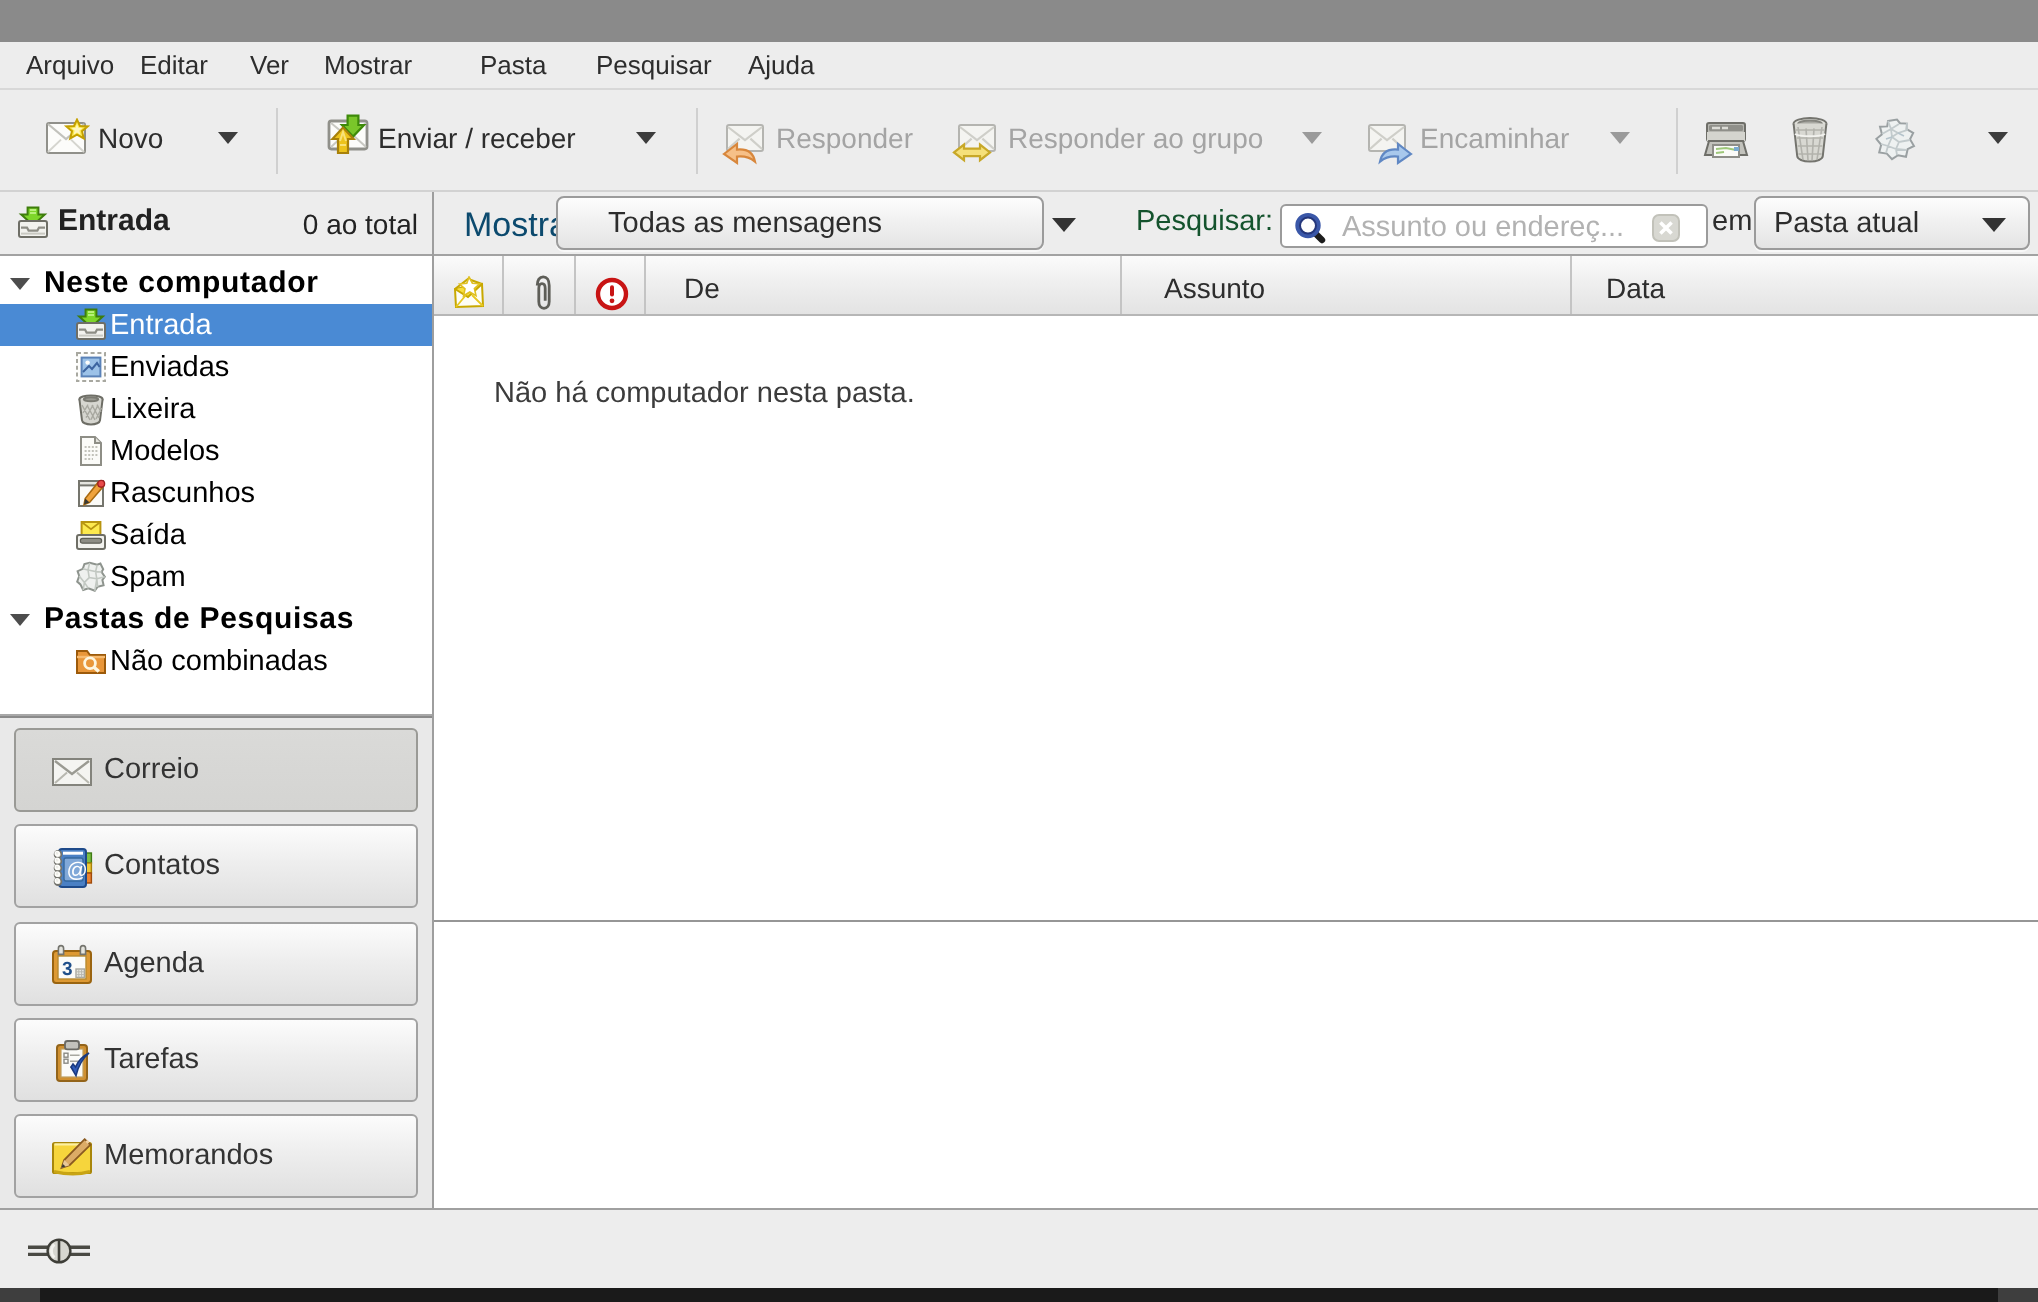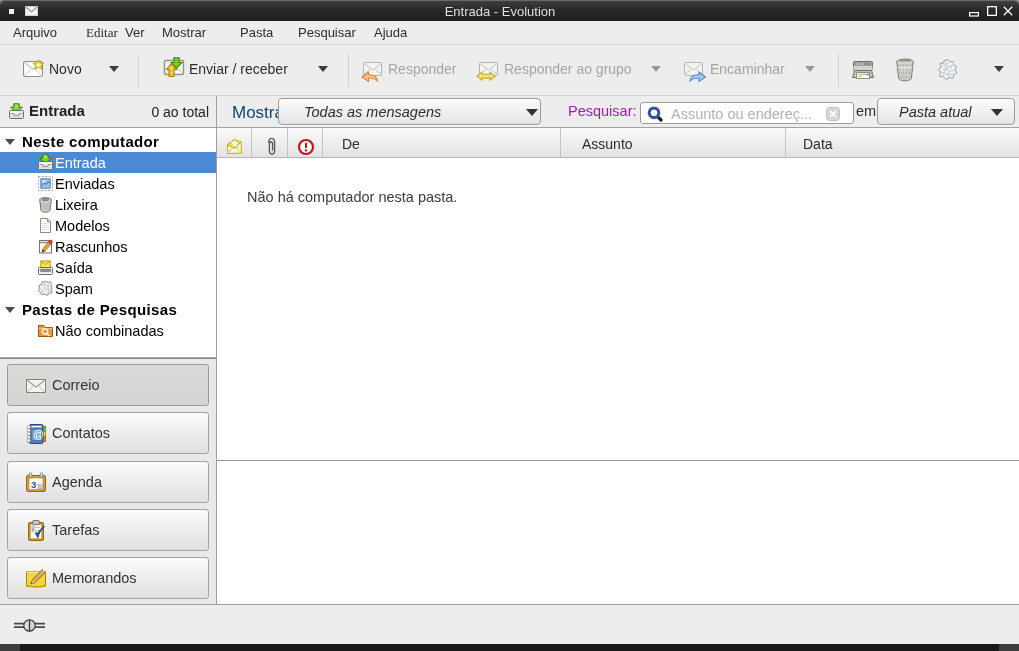--- a/index.html
+++ b/index.html
@@ -58,40 +58,23 @@
 #statusbar { position:absolute; left:0; top:604px; width:1019px; height:40px; background:#ededed; border-top:1px solid #a0a0a0; }
 #bottomstrip { position:absolute; left:0; top:644px; width:1019px; height:7px; background:#1a1a1a; }
 #bottomstrip .end { position:absolute; top:0; width:20px; height:7px; background:#3e3e3e; }
 .search { position:absolute; left:640px; top:6px; width:214px; height:22px; background:#fff; border:1px solid #9b9b9b; border-radius:3px; }
 .ph { position:absolute; left:30px; top:3px; font-size:14.5px; color:#b2b2b2; }
 .ficon { position:absolute; }
 </style>
 </head>
 <body>
 <div id="win">
-  <div id="titlebar">
-    <div class="abs" style="left:9px;top:8px;width:5px;height:5px;background:#f2f2f2;"></div>
-    <svg class="abs" style="left:25px;top:5px;" width="13" height="10" viewBox="0 0 13 10">
-      <rect x="0.5" y="0.5" width="12" height="9" fill="#f4f4f2" stroke="#cfcfcc"></rect>
-      <path d="M1 1 L6.5 6 L12 1" fill="none" stroke="#9a9a96" stroke-width="1.2"></path>
-    </svg>
-    <div id="title">Entrada - Evolution</div>
-    <svg class="winbtn" style="left:969px;top:0;" width="12" height="21">
-        <rect x="0.6" y="11.6" width="8.8" height="3.4" fill="none" stroke="#fff" stroke-width="1.2"></rect>
-      </svg>
-    <svg class="winbtn" style="left:987px;top:0;" width="12" height="21">
-        <rect x="0.65" y="5.65" width="8.7" height="8.7" fill="none" stroke="#fff" stroke-width="1.3"></rect>
-      </svg>
-    <svg class="winbtn" style="left:1003px;top:0;" width="12" height="21">
-        <path d="M0.8 5.8 L9.2 14.2 M9.2 5.8 L0.8 14.2" stroke="#fff" stroke-width="1.3"></path>
-      </svg>
-  </div>
   <div id="menubar">
     <span style="left:13px;">Arquivo</span>
-    <span style="left:86px;font-family:Liberation Serif, serif;">Editar</span>
+    <span style="left:70px;">Editar</span>
     <span style="left:125px;">Ver</span>
     <span style="left:162px;">Mostrar</span>
     <span style="left:240px;">Pasta</span>
     <span style="left:298px;">Pesquisar</span>
     <span style="left:374px;">Ajuda</span>
   </div>
   <div id="toolbar">
     <svg class="ficon" style="left:22px;top:14px;" width="23" height="20" viewBox="0 0 23 20">
       <rect x="1.5" y="2.5" width="19" height="15" rx="1" fill="#fcfcfa" stroke="#90908a"></rect>
       <path d="M2 3 L11 10.5 L20 3" fill="none" stroke="#c2c2bc" stroke-width="1.1"></path>
@@ -153,40 +136,40 @@
     </svg>
     <svg class="ficon" style="left:936px;top:13px;" width="24" height="24" viewBox="0 0 24 24">
       <path d="M8 2.5 L12.5 1.8 L14 3.6 L17.5 3.8 L17.3 6.6 L20.6 8.5 L19 11.6 L21 15 L17.8 16.6 L17 20.4 L13 19.6 L10 21.6 L7.4 18.8 L3.6 18.2 L4.6 14.4 L2.2 11.4 L5 9.2 L4 5.4 L7.6 5.2 Z" fill="#eef1f1" stroke="#9aa0a2"></path>
       <path d="M8 2.5 L9.5 6.5 L13.5 4 M9.5 6.5 L13 8.5 L17.5 7 L17.5 3.5 M13 8.5 L10 10.5 L9.5 6.5 M5 9 L9.5 6.5 M10 10.5 L13.5 13 L19 12 M13.5 13 L12 16.5 L17 17 M12 16.5 L8 15 L10 10.5 M8 15 L4.5 14 M8 15 L7 18.5 M12 16.5 L12.5 19.5" fill="none" stroke="#c2cacc" stroke-width="0.9"></path>
       <path d="M13 8.5 L16 10 M10 10.5 L7 11.5" fill="none" stroke="#b5c4cc" stroke-width="0.8"></path>
     </svg>
     <div class="arr" style="left:994px;top:21px;"></div>
   </div>
   <div id="filterrow">
     <span style="position:absolute;left:232px;top:7px;font-size:17px;color:#0c4a6e;">Mostrar:</span>
-    <div class="combo" style="left:278px;width:263px;font-style:italic;">
+    <div class="combo" style="left:278px;width:244px;">
       <span class="ctext" style="left:25px;">Todas as mensagens</span>
       <div class="carr" style="left:247px;"></div>
     </div>
-    <span style="position:absolute;left:568px;top:7px;font-size:14.5px;color:#a21caf;">Pesquisar:</span>
+    <span style="position:absolute;left:568px;top:7px;font-size:14.5px;color:#14532d;">Pesquisar:</span>
     <div class="search">
       <svg class="ficon" style="left:6px;top:3px;" width="17" height="17" viewBox="0 0 17 17">
         <line x1="10.6" y1="10.6" x2="14" y2="14" stroke="#1d1d1d" stroke-width="3.2" stroke-linecap="round"></line>
         <circle cx="7" cy="6.8" r="5.1" fill="#fdfdfd" stroke="#3a57a8" stroke-width="2.5"></circle>
         <circle cx="7" cy="6.8" r="4" fill="none" stroke="#24367a" stroke-width="1"></circle>
       </svg>
       <span class="ph">Assunto ou endereç...</span>
       <svg class="ficon" style="left:185px;top:4px;" width="14" height="14" viewBox="0 0 14 14">
         <rect x="0.5" y="0.5" width="13" height="13" rx="3" fill="#d8d8d2" stroke="#c2c2ba"></rect>
         <path d="M4.2 4.2 L9.8 9.8 M9.8 4.2 L4.2 9.8" stroke="#fff" stroke-width="1.8"></path>
       </svg>
     </div>
     <span style="position:absolute;left:856px;top:7px;font-size:14.5px;color:#2d2d2d;">em</span>
     <div class="combo" style="left:877px;width:138px;">
-      <span class="ctext" style="left:21px;font-style:italic;">Pasta atual</span>
+      <span class="ctext" style="left:9px;">Pasta atual</span>
       <div class="carr" style="left:113px;"></div>
     </div>
   </div>
   <div id="sidehead">
     <svg class="ficon" style="left:8px;top:7px;" width="17" height="17" viewBox="0 0 17 17">
       <path d="M5.8 0.8 L11.2 0.8 L11.2 4.2 L14.4 4.2 L8.5 9.6 L2.6 4.2 L5.8 4.2 Z" fill="#7ed62a" stroke="#3e7d0c"></path>
       <path d="M7 2 L10 2 M7 3.5 L10 3.5" stroke="#b8f07a" stroke-width="0.9"></path>
       <rect x="1.5" y="7.5" width="14" height="8" rx="1" fill="#f2f2ee" stroke="#6e6e66"></rect>
       <path d="M2.5 10.8 L5.5 10.8 L6.3 12.3 L10.7 12.3 L11.5 10.8 L14.5 10.8" fill="none" stroke="#8d8d85" stroke-width="1.1"></path>
       <line x1="2.5" y1="13.8" x2="14.5" y2="13.8" stroke="#c9c9c2"></line>

